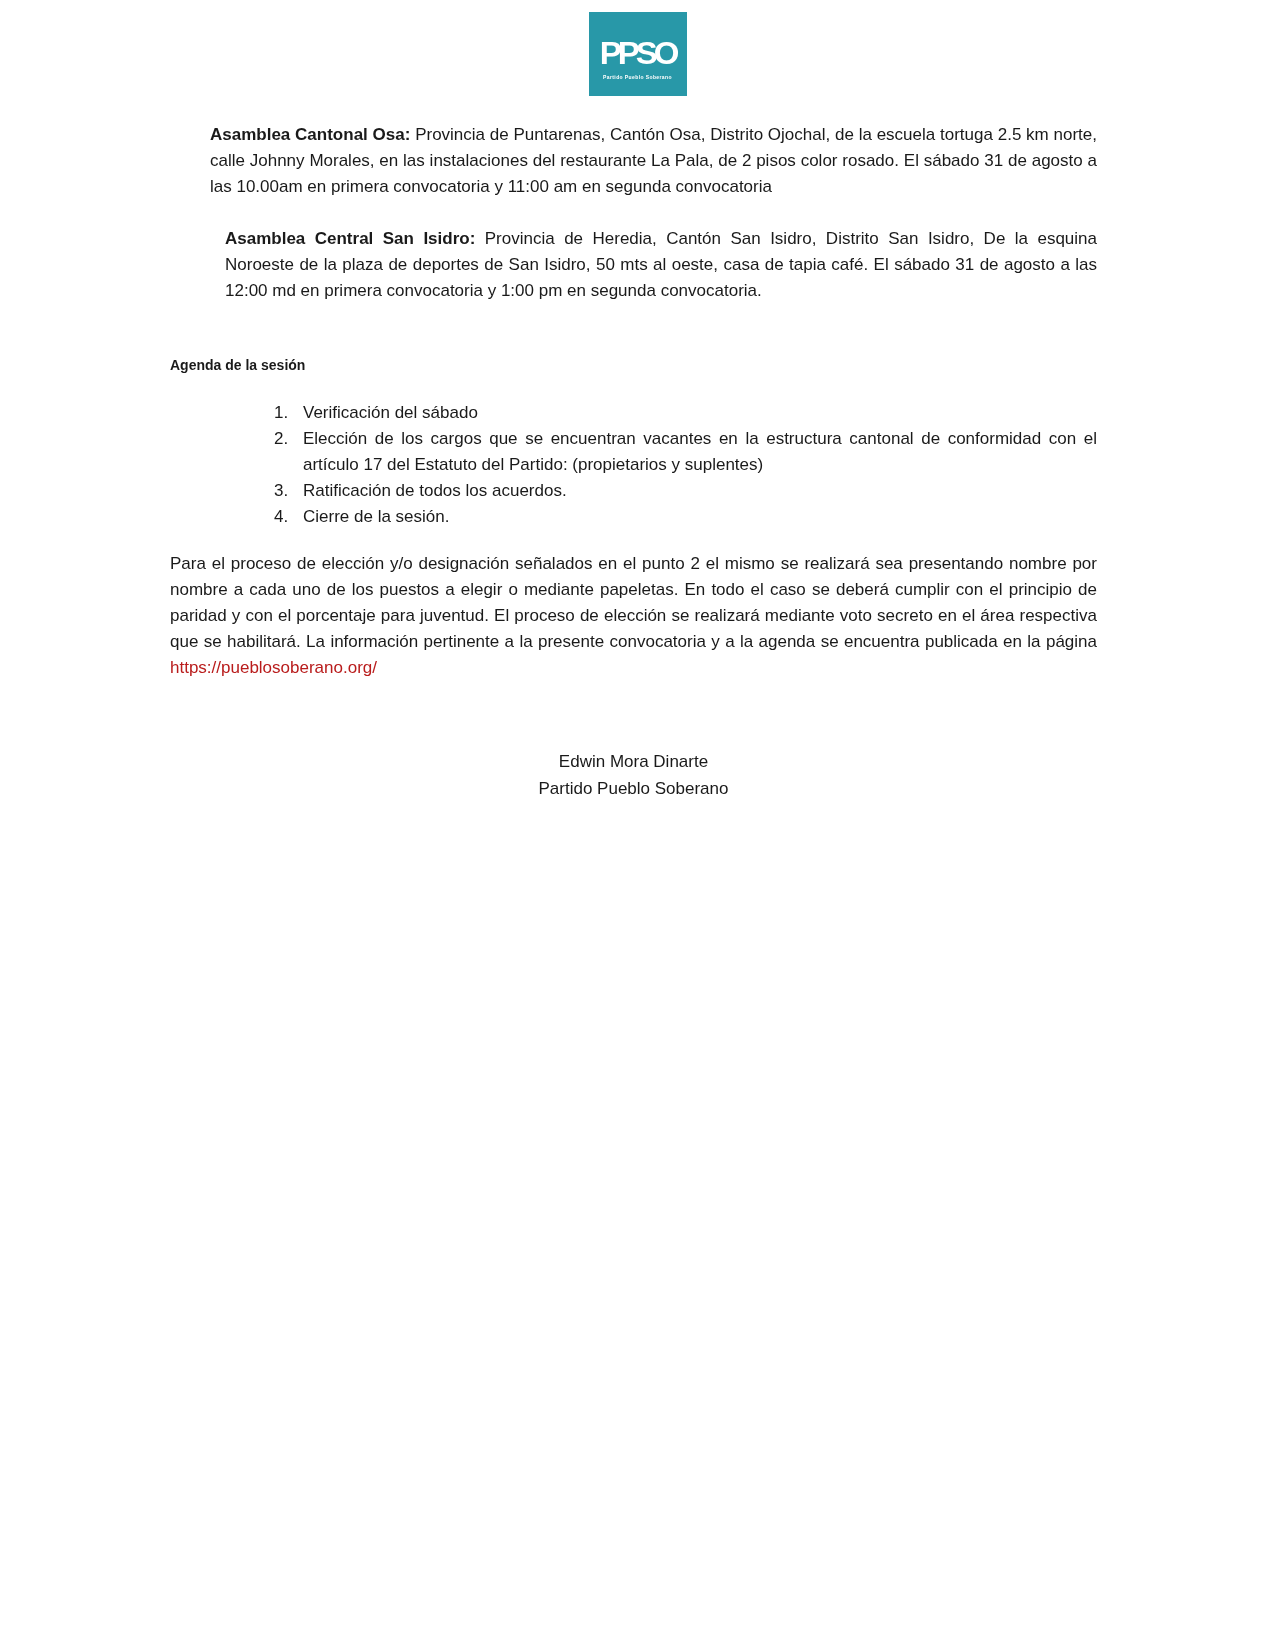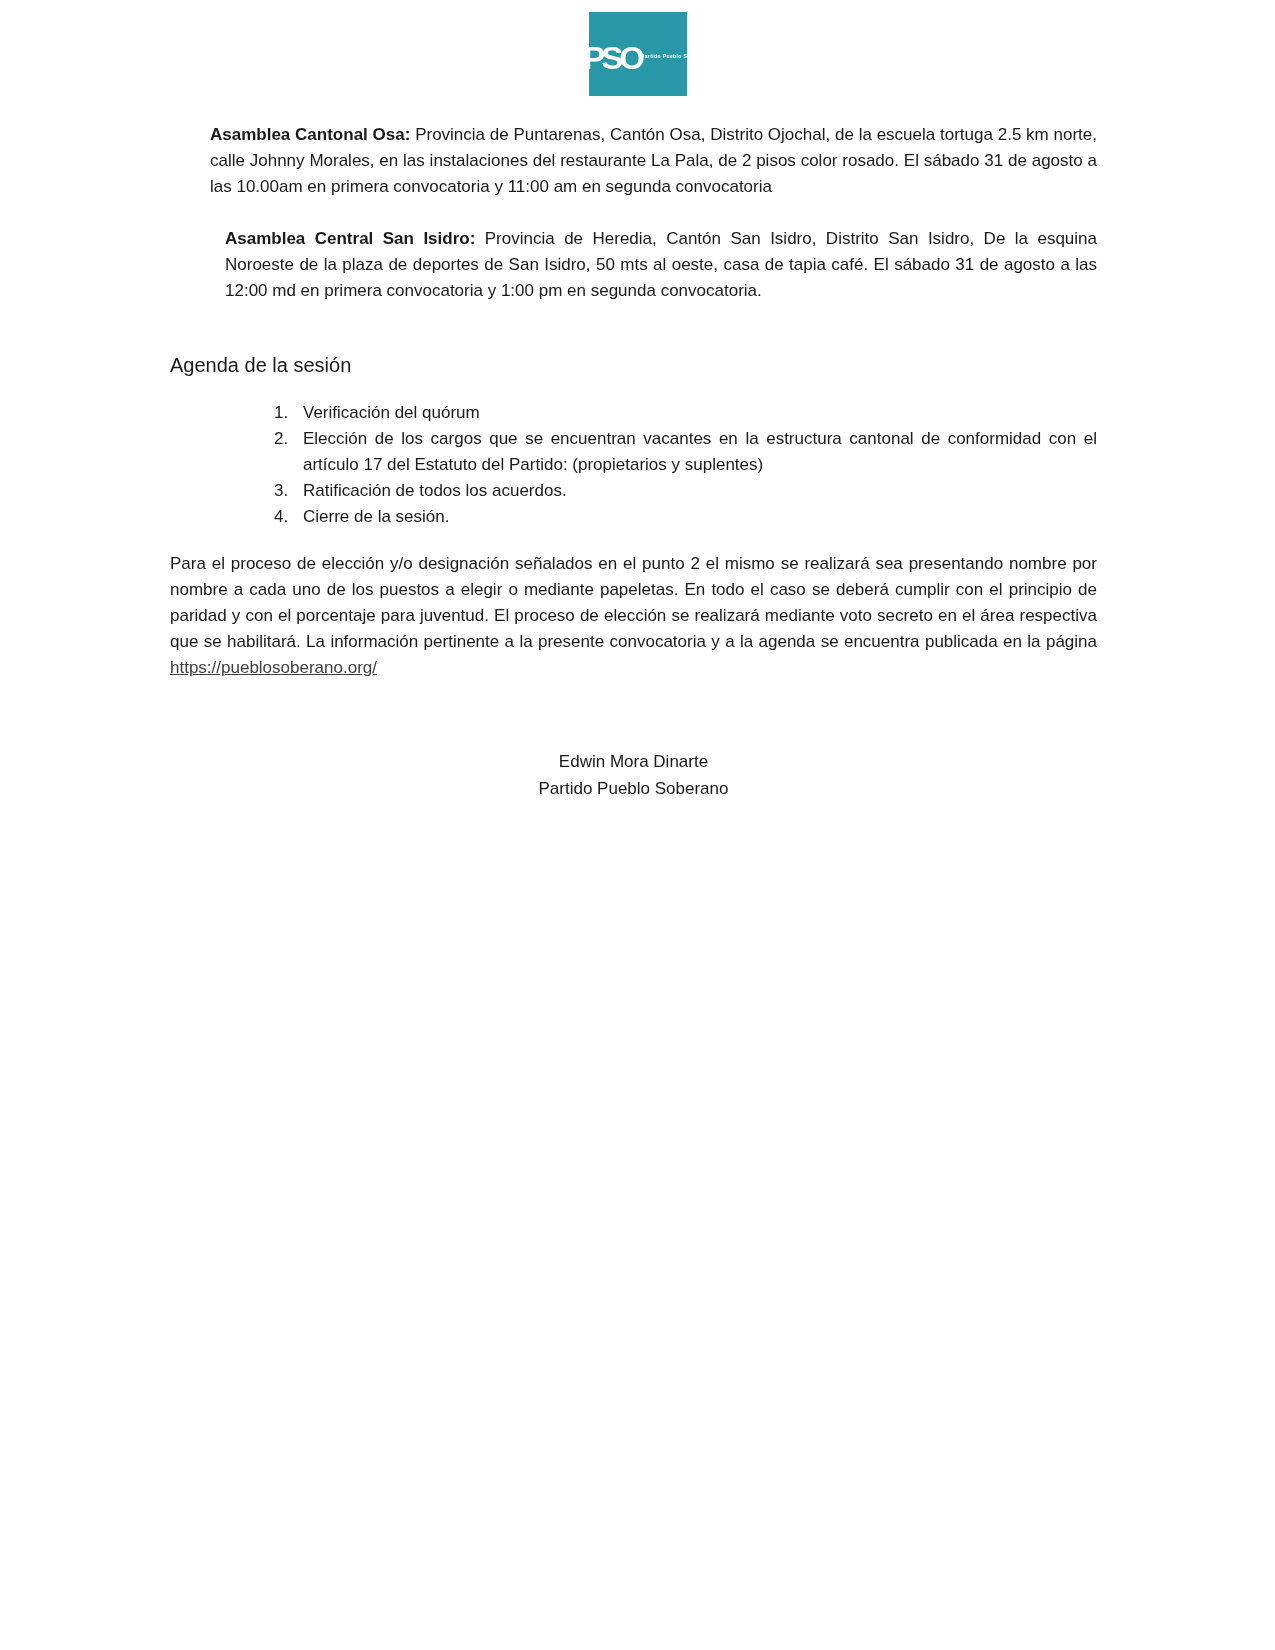--- a/index.html
+++ b/index.html
@@ -11,21 +11,21 @@
     font-family: "Liberation Sans", sans-serif;
     color: #1a1a1a;
     overflow: hidden;
   }
   .logo {
     width: 98px;
     height: 84px;
     margin: 12px auto 0;
     background: #2898a8;
     display: flex;
-    flex-direction: row;
+    flex-direction: column;
     align-items: center;
     justify-content: center;
     user-select: none;
   }
   .logo-acronym {
     color: #ffffff;
     font-weight: 800;
     font-size: 33px;
     letter-spacing: -4px;
     line-height: 1;
@@ -45,38 +45,37 @@
     font-size: 17px;
     line-height: 26px;
   }
   p { margin: 0; }
   .justify { text-align: justify; }
   .indented { margin-left: 55px; }
   .p-osa { margin-top: 26px; margin-left: 40px; }
   .p-sanisidro { margin-top: 26px; }
   .section-heading {
     margin-top: 50px;
-    font-weight: normal;
-    font-size: 20px;
+    font-weight: bold;
+    font-size: 14px;
     line-height: 22px;
   }
   .p-intro { margin-top: 30px; }
   ol.agenda-list {
     margin: 24px 0 0 55px;
     padding-left: 68px;
     list-style: decimal outside;
   }
   ol.agenda-list li {
     padding-left: 10px;
     text-align: justify;
   }
   .p-process { margin-top: 21px; }
   .doc-link {
-    color: #404040;
-    text-decoration: underline;
+    color: #b91c1c;
     cursor: pointer;
   }
   .signature {
     margin-top: 67px;
     text-align: center;
     line-height: 27px;
   }
   strong { font-weight: bold; }
 </style>
 </head>
@@ -92,21 +91,21 @@
   <div class="content">
 
     <p class="justify indented p-osa"><strong>Asamblea Cantonal Osa:</strong><span> Provincia de Puntarenas, Cantón Osa, Distrito Ojochal, de la escuela tortuga 2.5 km norte, calle Johnny Morales, en las instalaciones del restaurante La Pala, de 2 pisos color rosado. El sábado 31 de agosto a las 10.00am en primera convocatoria y 11:00 am en segunda convocatoria</span></p>
 
     <p class="justify indented p-sanisidro"><strong>Asamblea Central San Isidro:</strong><span> Provincia de Heredia, Cantón San Isidro, Distrito San Isidro, De la esquina Noroeste de la plaza de deportes de San Isidro, 50 mts al oeste, casa de tapia café. El sábado 31 de agosto a las 12:00 md en primera convocatoria y 1:00 pm en segunda convocatoria.</span></p>
 
     <div class="section-heading">Agenda de la sesión</div>
 
 
     <ol class="agenda-list">
-      <li>Verificación del quórum</li>
+      <li>Verificación del sábado</li>
       <li>Elección de los cargos que se encuentran vacantes en la estructura cantonal de conformidad con el artículo 17 del Estatuto del Partido: (propietarios y suplentes)</li>
       <li>Ratificación de todos los acuerdos.</li>
       <li>Cierre de la sesión.</li>
     </ol>
 
     <p class="justify p-process"><span>Para el proceso de elección y/o designación señalados en el punto 2 el mismo se realizará sea presentando nombre por nombre a cada uno de los puestos a elegir o mediante papeletas. En todo el caso se deberá cumplir con el principio de paridad y con el porcentaje para juventud. El proceso de elección se realizará mediante voto secreto en el área respectiva que se habilitará. La información pertinente a la presente convocatoria y a la agenda se encuentra publicada en la página </span><a class="doc-link">https://pueblosoberano.org/</a></p>
 
     <div class="signature">
       <div>Edwin Mora Dinarte</div>
       <div>Partido Pueblo Soberano</div>

